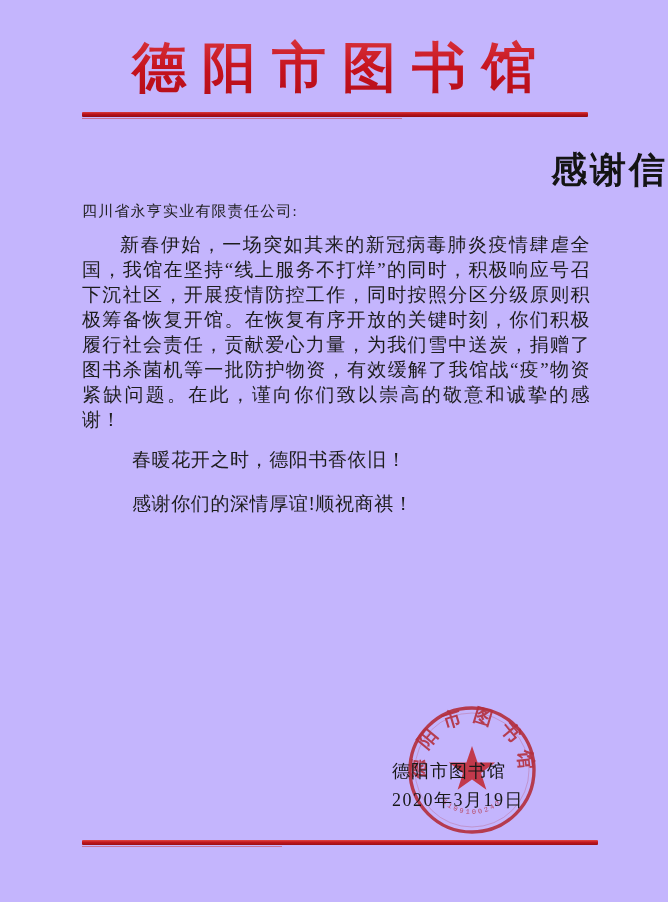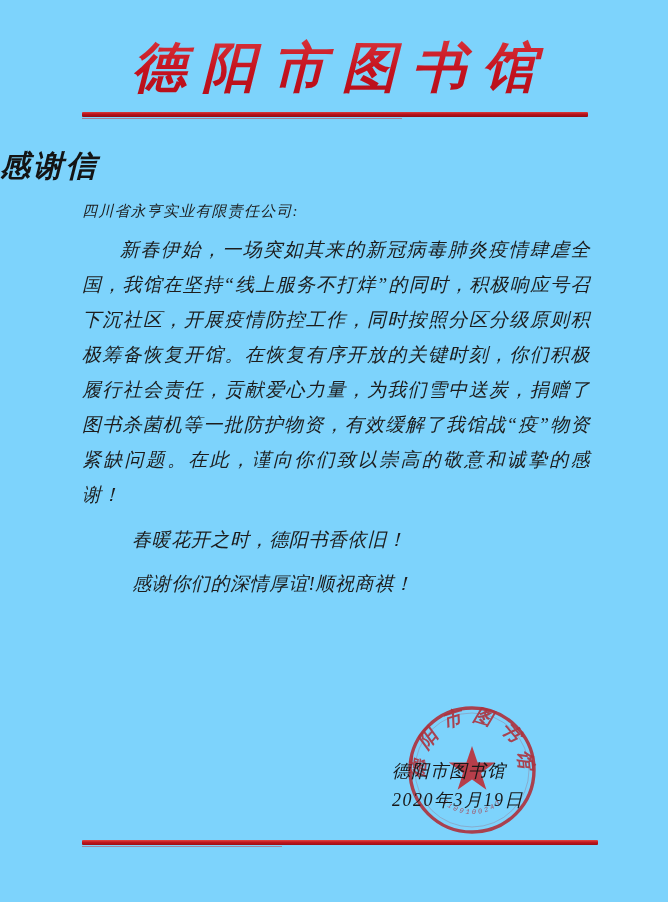--- a/index.html
+++ b/index.html
@@ -13,22 +13,21 @@
     position: relative;
     overflow: hidden;
     font-family: "Liberation Serif", "DejaVu Serif", serif;
     color: #1a1a1a;
     -webkit-font-smoothing: antialiased;
   }
 
   .page {
     position: absolute;
     inset: 0;
-    background: #7dd3fc;
-    font-style: italic;
+    background: #c4b5fd;
   }
 
   
   .letterhead {
     position: absolute;
     top: 38px;
     left: 0;
     width: 668px;
     text-align: center;
   }
@@ -65,23 +64,23 @@
     background: #c8343a;
     opacity: .55;
   }
 
   
   .doc-title {
     position: absolute;
     top: 146px;
     left: 0;
     width: 668px;
-    text-align: left;
+    text-align: right;
     font-family: "Liberation Sans", "DejaVu Sans", sans-serif;
-    font-size: 30px;
+    font-size: 36px;
     font-weight: 700;
     letter-spacing: 3px;
     color: #141414;
   }
 
   
   .body-block {
     position: absolute;
     top: 196px;
     left: 82px;
@@ -89,21 +88,21 @@
   }
   .salutation {
     font-size: 15px;
     line-height: 30px;
     letter-spacing: 1.2px;
     color: #1d1d1d;
     margin-bottom: 6px;
   }
   .para {
     font-size: 19px;
-    line-height: 35px;
+    line-height: 25px;
     letter-spacing: 0.6px;
     text-align: justify;
     text-justify: inter-ideograph;
     text-indent: 2em;
     color: #1d1d1d;
     margin: 0 0 1px 0;
   }
   .closing-line {
     font-size: 19px;
     line-height: 31.5px;

